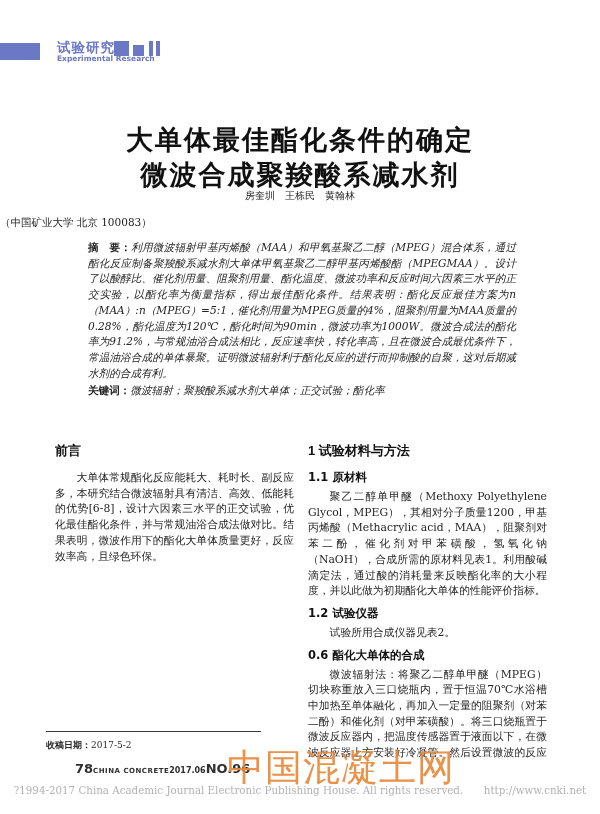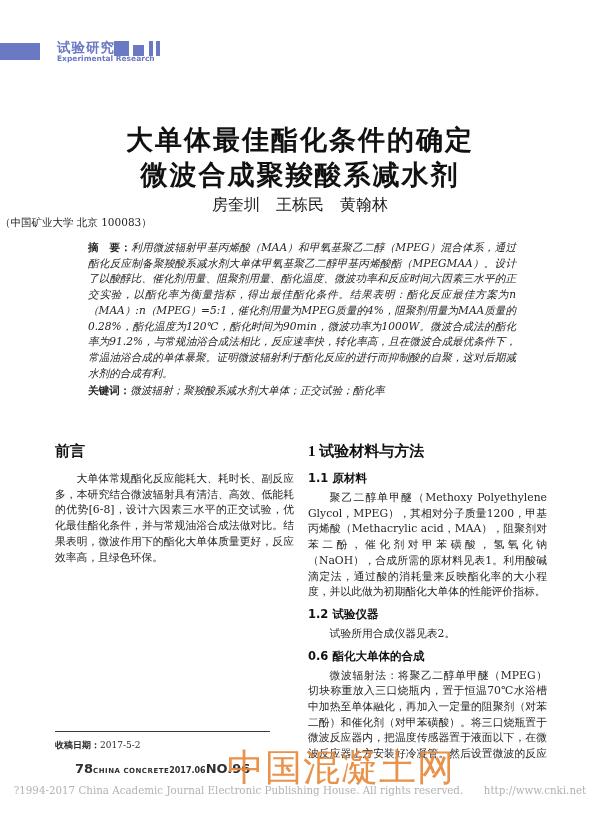--- a/index.html
+++ b/index.html
@@ -32,23 +32,23 @@
   }
 
   
   .title {
     position:absolute; top:122px; left:0; width:100%; text-align:center;
     font-family:"DejaVu Sans","Liberation Sans",sans-serif;
     font-weight:bold; font-size:27px; line-height:35px; letter-spacing:2px;
     color:#111;
   }
   .authors {
-    position:absolute; top:195px; left:0; width:100%; text-align:center;
+    position:absolute; top:189px; left:0; width:100%; text-align:center;
     font-family:"DejaVu Sans","Liberation Sans",sans-serif;
-    font-size:16px; color:#1d1d1d;
+    font-size:10px; color:#1d1d1d;
   }
   .affiliation {
     position:absolute; top:216px; left:0; width:100%; text-align:left;
     font-size:10.5px; color:#1d1d1d;
   }
 
   
   .abstract {
     position:absolute; left:88px; top:240px; width:428px;
     font-size:10.6px; line-height:15.7px; text-align:justify;
@@ -61,35 +61,35 @@
   .keywords { position:absolute; left:88px; top:383px; width:428px;
     font-size:10.6px; line-height:15.7px; }
 
   
   .columns {
     position:absolute; left:55px; top:442px; width:492px; height:318px;
     display:flex; gap:14px; overflow:hidden;
   }
   .col { width:239px; }
   .col-heading {
-    font-family:Liberation Serif, serif;
-    font-weight:bold; font-size:15px; color:#111; margin-bottom:10px;
+    font-family:Liberation Sans, sans-serif;
+    font-weight:bold; font-size:13px; color:#111; margin-bottom:10px;
   }
   .sub-heading {
     font-family:"DejaVu Sans","Liberation Sans",sans-serif;
     font-weight:bold; font-size:11.5px; color:#111; margin:7px 0 4px;
   }
   p.body-par {
     font-size:10.8px; line-height:15.7px; text-align:justify;
     text-indent:2em; color:#252525;
   }
 
   
   .footnote {
-    position:absolute; left:55px; top:731px; width:215px;
+    position:absolute; left:46px; top:731px; width:215px;
     border-top:1px solid #3a3a3a; padding-top:7px;
     font-size:9px; color:#2a2a2a;
   }
   .footnote-label { font-weight:bold; }
 
   
   .footer-line {
     position:absolute; left:75px; top:761px; display:flex;
     align-items:baseline; color:#2f2f2f;
   }

